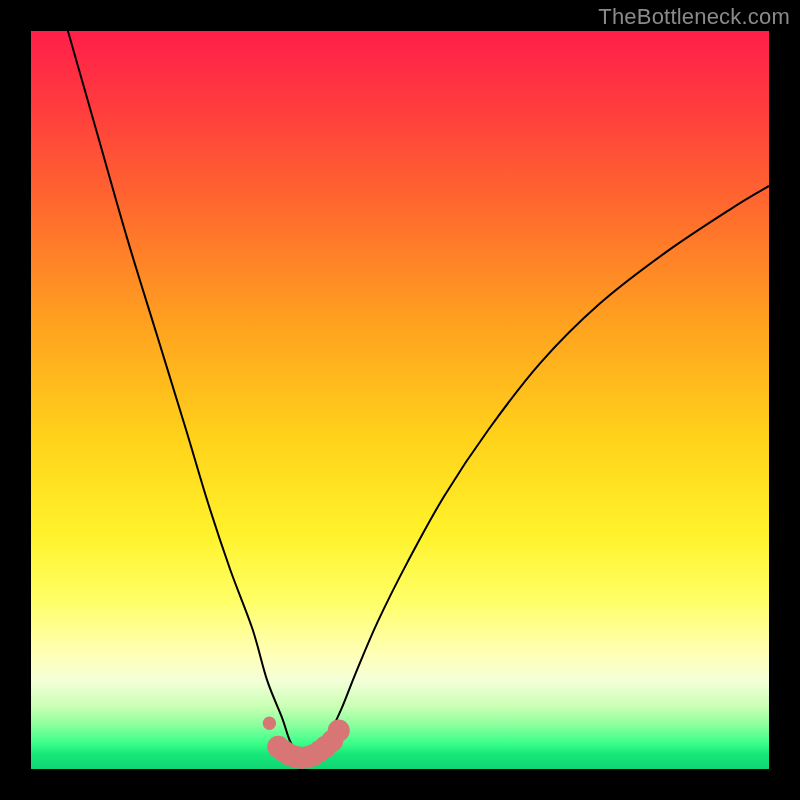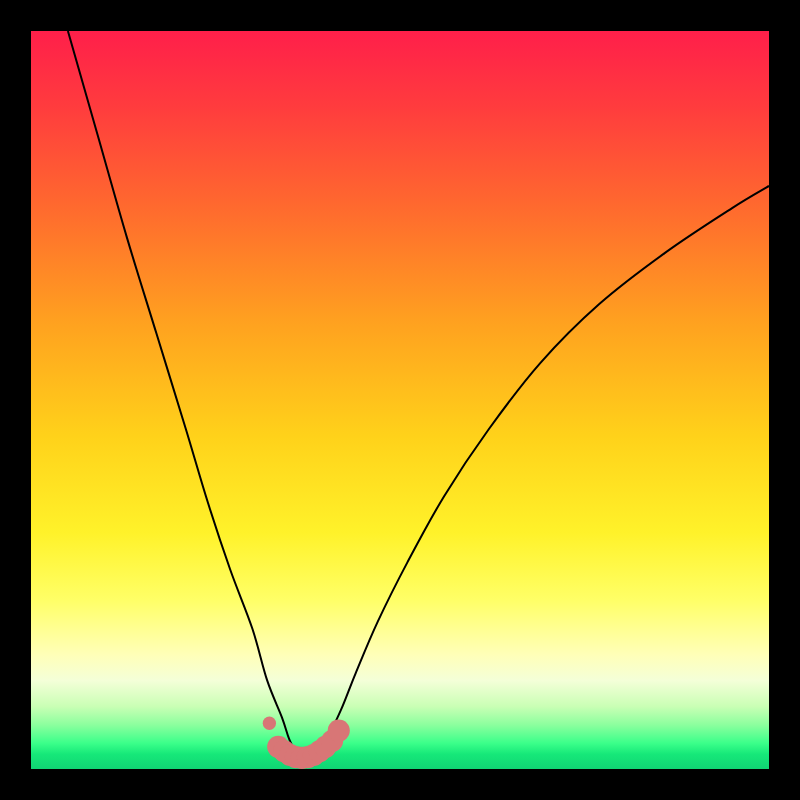--- a/index.html
+++ b/index.html
@@ -79,13 +79,14 @@
           <circle cx="36.7" cy="98.5" r="1.5" fill="#d87676"></circle>
           <circle cx="37.5" cy="98.4" r="1.5" fill="#d87676"></circle>
           <circle cx="38.3" cy="98.1" r="1.5" fill="#d87676"></circle>
           <circle cx="39.1" cy="97.6" r="1.5" fill="#d87676"></circle>
           <circle cx="39.9" cy="97" r="1.5" fill="#d87676"></circle>
           <circle cx="40.8" cy="96.2" r="1.5" fill="#d87676"></circle>
           <circle cx="41.7" cy="94.8" r="1.5" fill="#d87676"></circle>
         </g>
     </svg>
   </div>
+  <div class="watermark">TheBottleneck.com</div>
 </div>
 
 </body></html>

